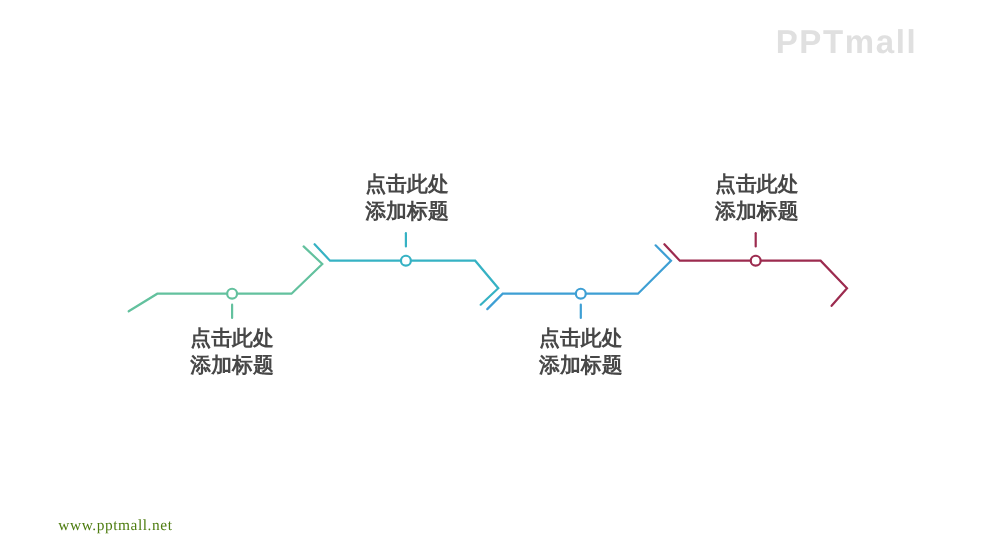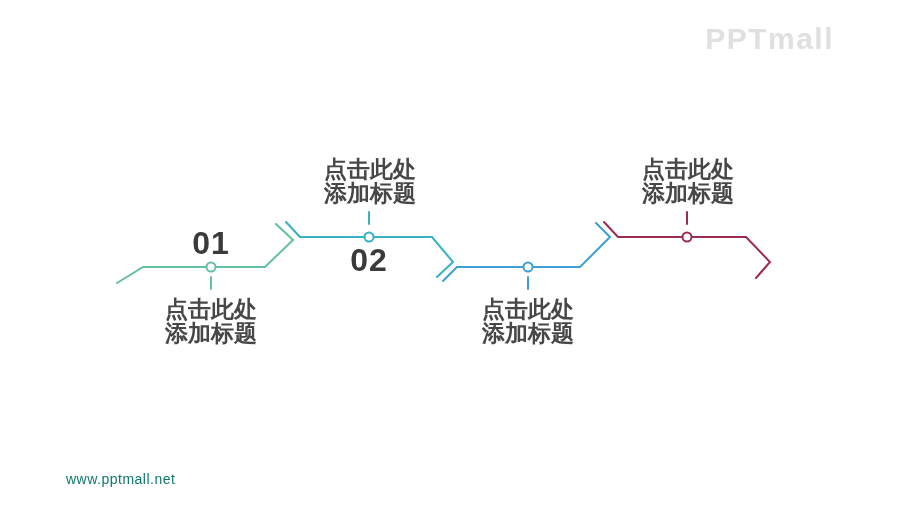--- a/index.html
+++ b/index.html
@@ -31,42 +31,43 @@
     font-size: 32px;
     line-height: 32px;
     font-weight: bold;
     color: #3a3a3a;
     letter-spacing: 1px;
   }
   .step-label {
     position: absolute;
     width: 160px;
     text-align: center;
-    font-size: 23px;
+    font-size: 19px;
     line-height: 24px;
     font-weight: bold;
     color: #474747;
   }
   .step-label .lbl-line { display: block; }
   .logo {
     position: absolute;
     top: 22px;
     right: 14px;
     font-size: 30px;
     font-weight: bold;
     letter-spacing: 1.5px;
     color: #e0e0e0;
   }
   .watermark {
     position: absolute;
-    left: 66px;
+    left: 53px;
     top: 471px;
     font-size: 14px;
-    color: #0f766e;
+    color: #4d7c0f;
     letter-spacing: 0.5px;
+    font-family: Liberation Serif, serif;
   }
   
   .num-1 { left: 166px; top: 227px; }
   .num-2 { left: 324px; top: 244px; }
   .num-3 { left: 483px; top: 227px; }
   .num-4 { left: 642px; top: 244px; }
   
   .lbl-1 { left: 131px; top: 297px; }
   .lbl-2 { left: 290px; top: 157px; }
   .lbl-3 { left: 448px; top: 297px; }
@@ -99,22 +100,20 @@
       <circle cx="528" cy="267" r="4.5" fill="#ffffff" stroke-width="2" stroke="#3e9fd4"></circle>
     </g>
 
     <g>
       <polyline points="604,222 618,237 746,237 770,262 756,278" fill="none" stroke-width="2" stroke-linecap="round" stroke-linejoin="miter" stroke="#9c2b4f"></polyline>
       <line x1="687" y1="212" x2="687" y2="224" stroke-width="2" stroke-linecap="round" stroke="#9c2b4f"></line>
       <circle cx="687" cy="237" r="4.5" fill="#ffffff" stroke-width="2" stroke="#9c2b4f"></circle>
     </g>
   </svg>
 
-  <div class="step-number num-1">01</div>
-  <div class="step-number num-2">02</div>
 
   <div class="step-label lbl-1">
     <span class="lbl-line">点击此处</span>
     <span class="lbl-line">添加标题</span>
   </div>
   <div class="step-label lbl-2">
     <span class="lbl-line">点击此处</span>
     <span class="lbl-line">添加标题</span>
   </div>
   <div class="step-label lbl-3">

